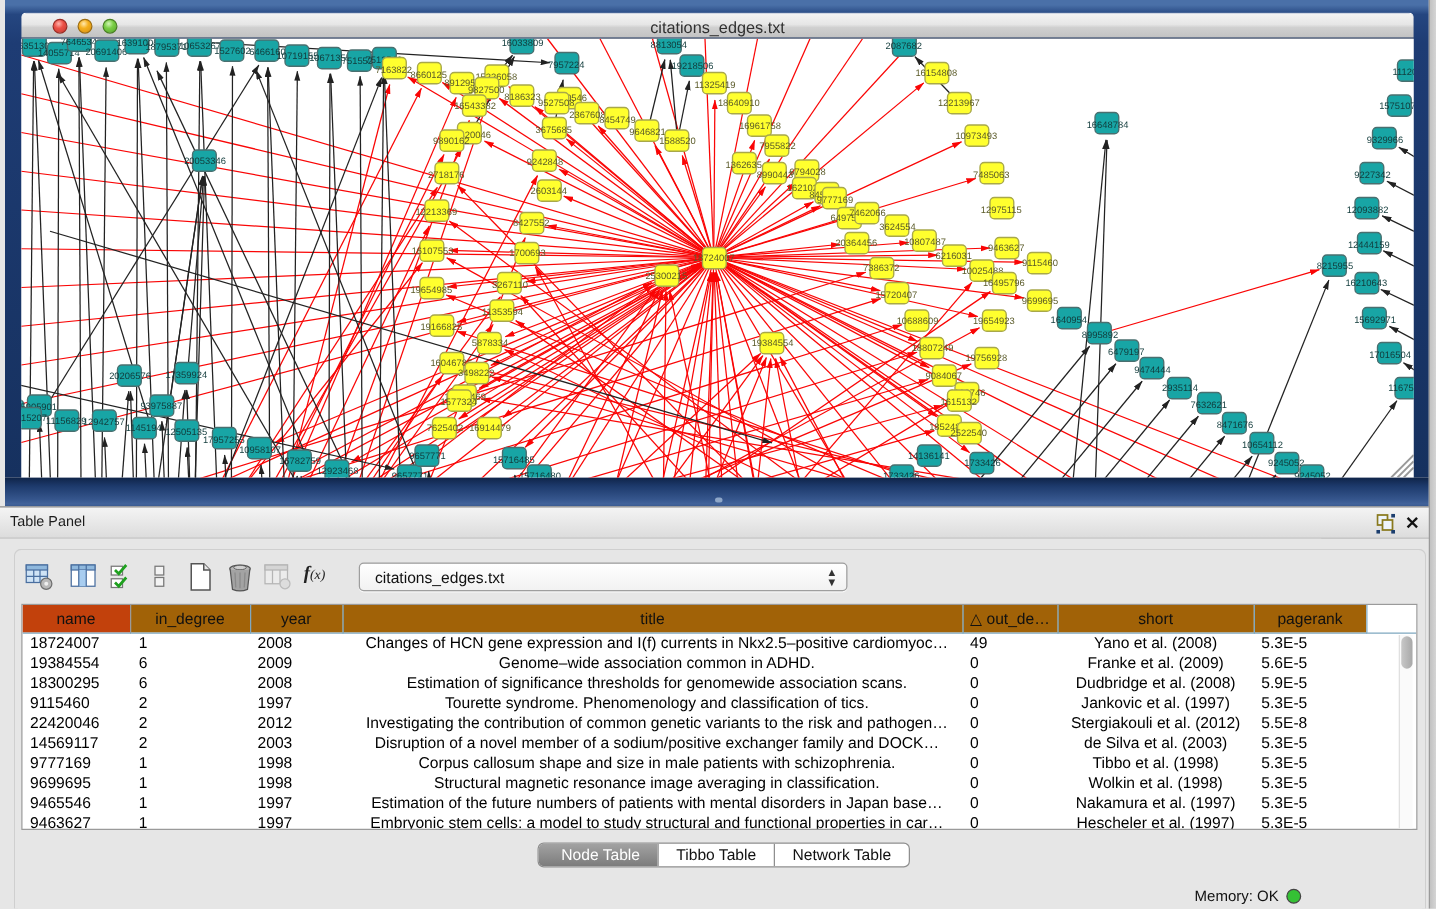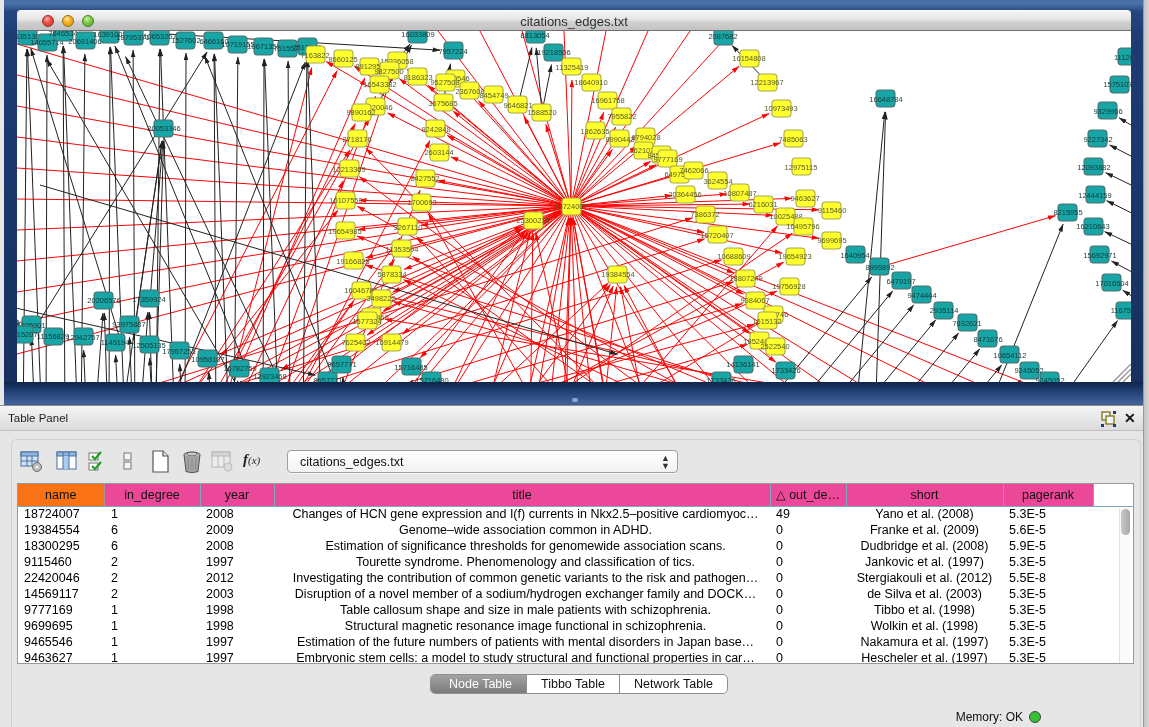--- a/index.html
+++ b/index.html
@@ -32,23 +32,23 @@
 
 .ticon { position:absolute; top:19px; }
 #combo { position:absolute; left:287px; top:19px; width:391px; height:23px; background:linear-gradient(180deg,#ffffff,#f2f2f2);
   border:1px solid #9e9e9e; border-radius:4px; box-shadow:0 1px 0 rgba(255,255,255,.7); }
 #combo .tx { position:absolute; left:12px; top:4px; font-size:12.5px; color:#111; }
 #combo .st { position:absolute; right:7px; top:3px; font-size:9px; color:#333; line-height:8px; text-align:center; }
 
 #tablebox { position:absolute; left:17px; top:52px; width:1117px; height:181px; background:#ffffff;
   border:1px solid #9a9a9a; overflow:hidden; }
 table { border-collapse:collapse; table-layout:fixed; width:1115px; font-size:12.5px; }
-th { height:22px; background:#ec4899; border-right:1px solid #7fa8c0; border-bottom:1px solid #7fa8c0;
+th { height:22px; background:#a16207; border-right:1px solid #7fa8c0; border-bottom:1px solid #7fa8c0;
   font-weight:normal; font-size:12.5px; color:#111; }
-th.c1 { background:#f97316; border-right:1px solid #9a9a9a; }
+th.c1 { background:#c2410c; border-right:1px solid #9a9a9a; }
 th.c8 { background:#ffffff; border-right:none; }
 td { height:16px; padding:0; color:#000; white-space:nowrap; overflow:hidden; }
 td.c1 { padding-left:6px; }
 td.c2 { padding-left:7px; }
 td.c3 { padding-left:6px; }
 td.c4 { padding-left:7px;text-align:center; }
 td.c5 { padding-left:6px; }
 td.c6 { text-align:center; }
 td.c7 { padding-left:6px; }
 col.c1 { width:86px; } col.c2 { width:96px; } col.c3 { width:74px; } col.c4 { width:496px; }
@@ -728,41 +728,41 @@
               <td class="c4">Investigating the contribution of common genetic variants to the risk and pathogen…</td>
               <td class="c5">0</td>
               <td class="c6">Stergiakouli et al. (2012)</td>
               <td class="c7">5.5E-8</td>
               <td class="c8"></td>
             </tr>
 <tr>
               <td class="c1">14569117</td>
               <td class="c2">2</td>
               <td class="c3">2003</td>
-              <td class="c4">Disruption of a novel member of a sodium/hydrogen exchanger family and DOCK…</td>
+              <td class="c4">Disruption of a novel member of a sodium/positive exchanger family and DOCK…</td>
               <td class="c5">0</td>
               <td class="c6">de Silva et al. (2003)</td>
               <td class="c7">5.3E-5</td>
               <td class="c8"></td>
             </tr>
 <tr>
               <td class="c1">9777169</td>
               <td class="c2">1</td>
               <td class="c3">1998</td>
-              <td class="c4">Table callosum shape and size in male patients with schizophrenia.</td>
+              <td class="c4">Corpus callosum shape and size in male patients with schizophrenia.</td>
               <td class="c5">0</td>
               <td class="c6">Tibbo et al. (1998)</td>
               <td class="c7">5.3E-5</td>
               <td class="c8"></td>
             </tr>
 <tr>
               <td class="c1">9699695</td>
               <td class="c2">1</td>
               <td class="c3">1998</td>
-              <td class="c4">Structural magnetic resonance image functional in schizophrenia.</td>
+              <td class="c4">Structural magnetic resonance image averaging in classification.</td>
               <td class="c5">0</td>
               <td class="c6">Wolkin et al. (1998)</td>
               <td class="c7">5.3E-5</td>
               <td class="c8"></td>
             </tr>
 <tr>
               <td class="c1">9465546</td>
               <td class="c2">1</td>
               <td class="c3">1997</td>
               <td class="c4">Estimation of the future numbers of patients with mental disorders in Japan base…</td>

